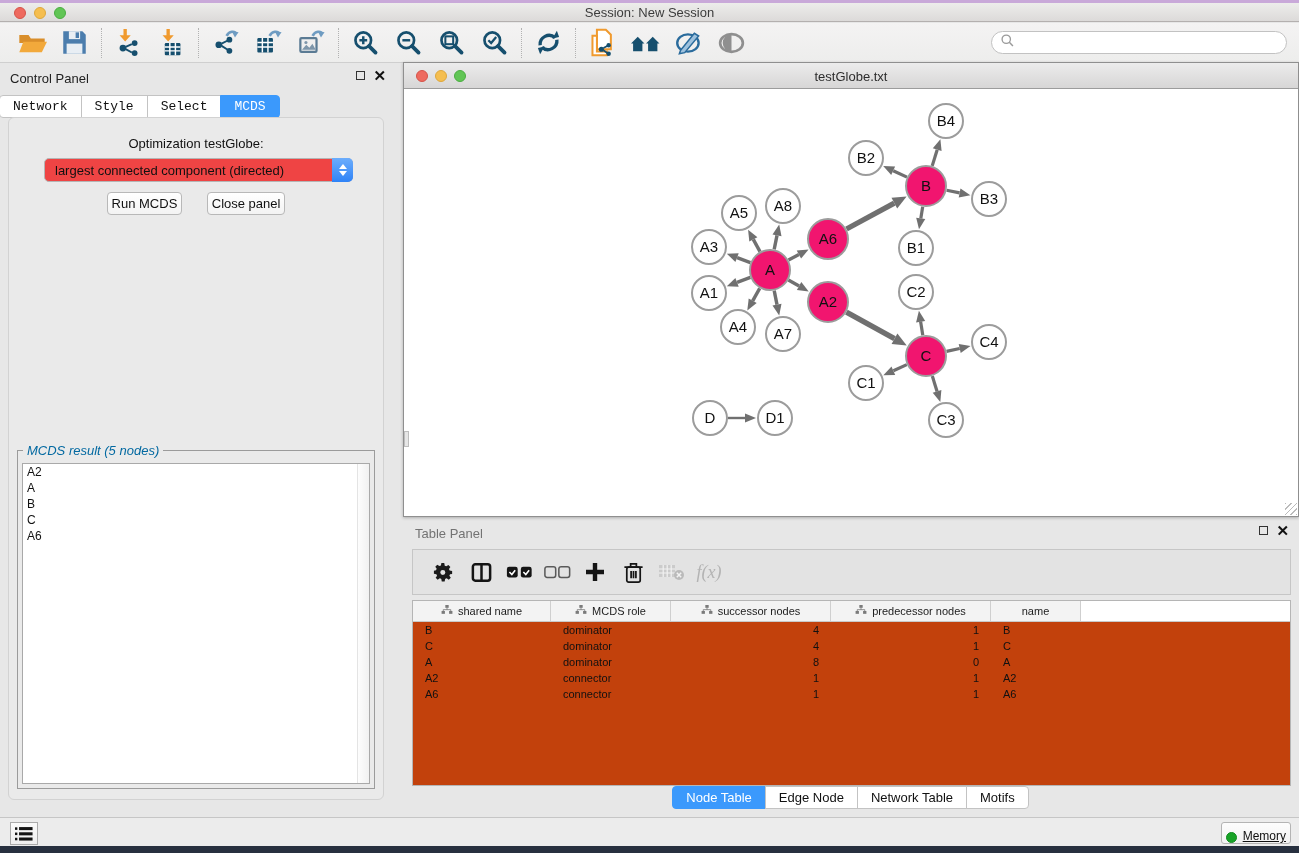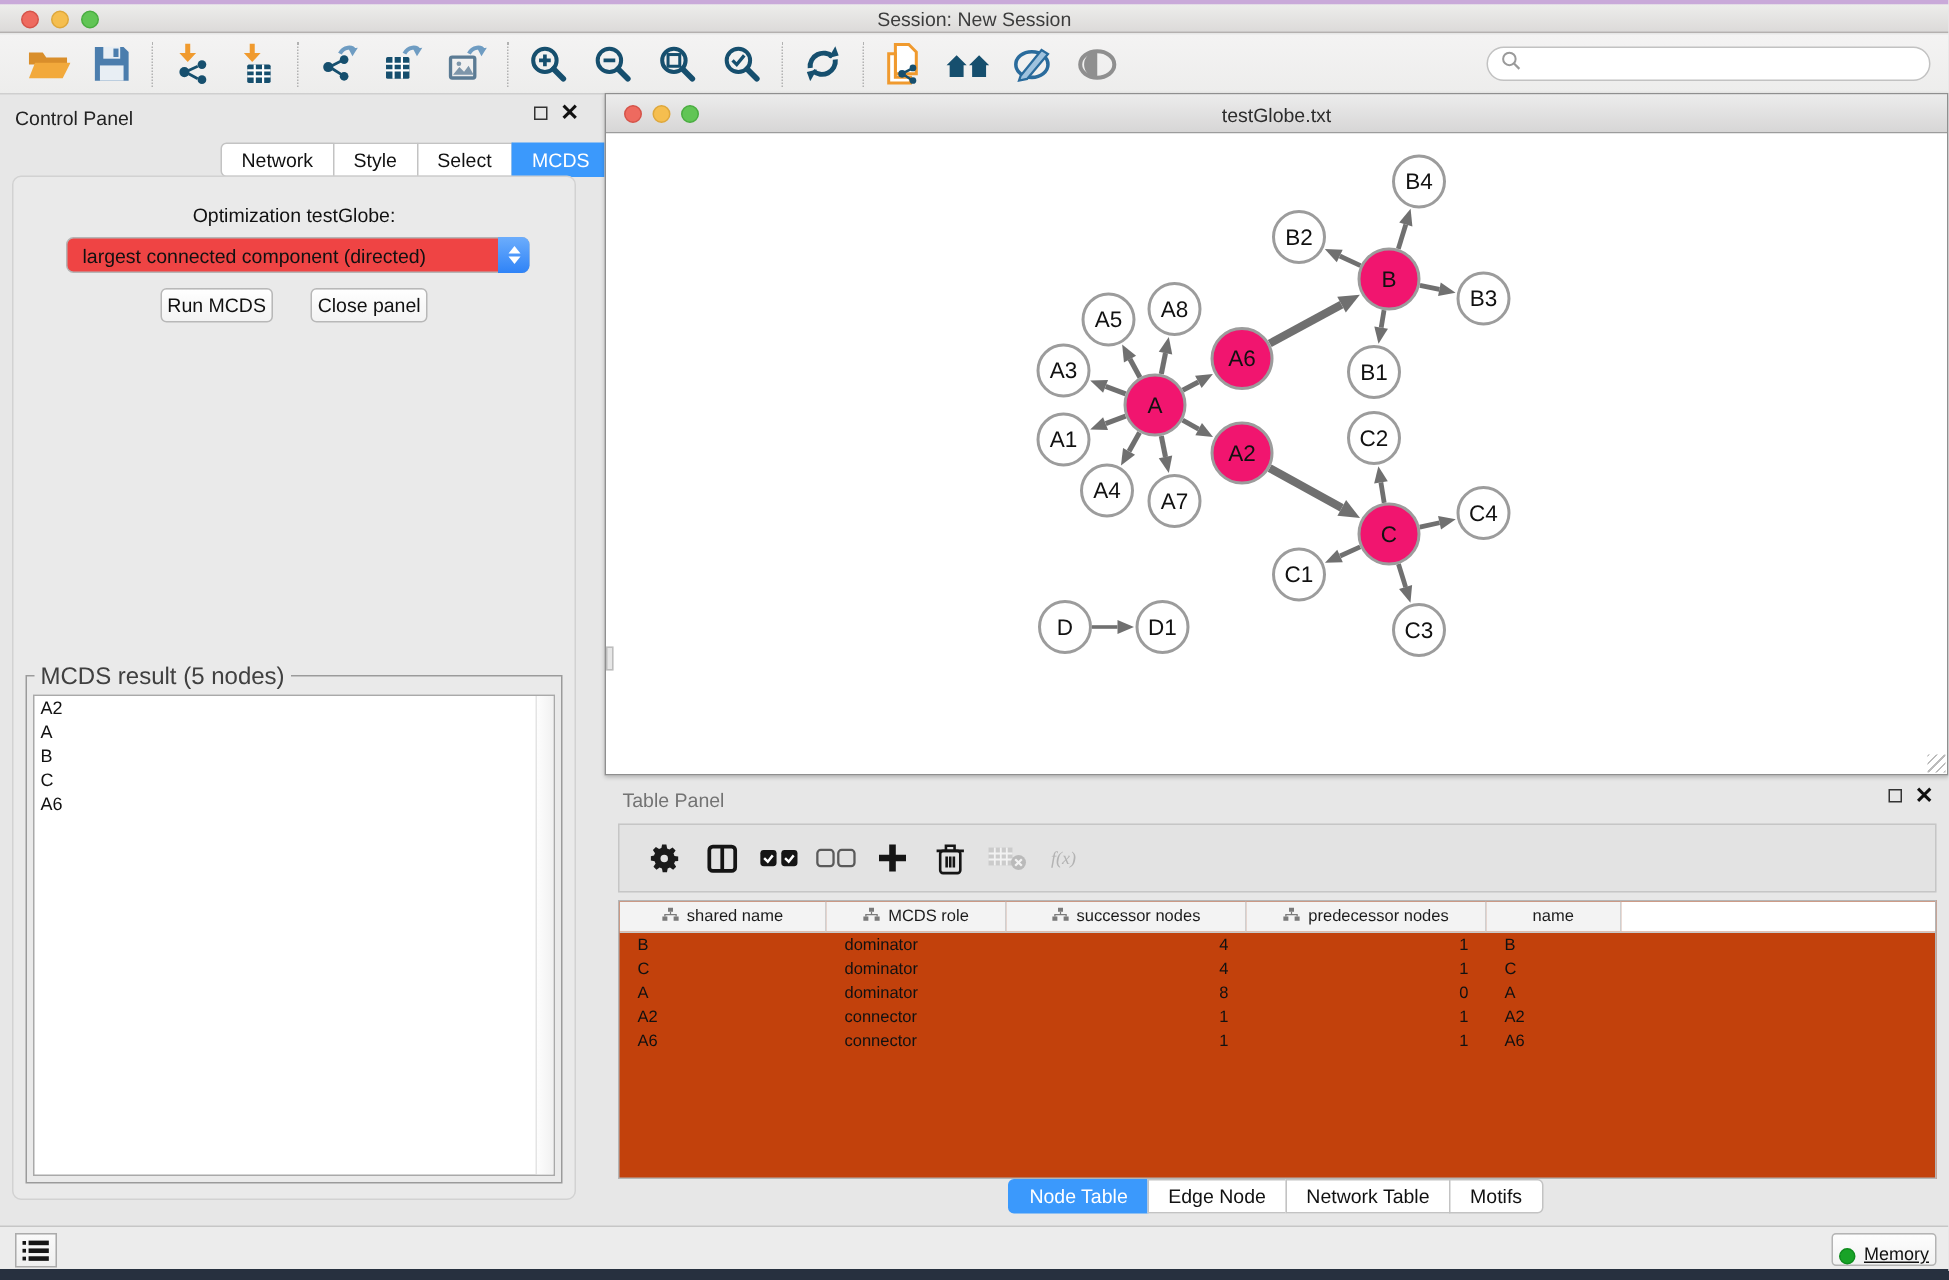--- a/index.html
+++ b/index.html
@@ -31,21 +31,21 @@
   .search-box input { border:none; outline:none; flex:1; font-size:12px; background:transparent; margin-left:5px; }
 
   
   .control-panel { position:absolute; left:0; top:65px; width:396px; height:745px; }
   .cp-header { position:relative; height:26px; }
   .cp-title { position:absolute; left:10px; top:6px; font-size:13px; color:#222; }
   .panel-btns { position:absolute; right:10px; top:6px; display:flex; gap:8px; align-items:center; }
   .float-box { width:9px; height:9px; border:1.5px solid #333; display:inline-block; }
   .close-x { font-size:15px; font-weight:bold; color:#111; line-height:9px; }
 
-  .cp-tabs { position:absolute; left:11px; top:30px; width:100%; text-align:right; }
+  .cp-tabs { position:absolute; left:0; top:30px; width:100%; text-align:left;font-family:Liberation Mono, monospace; }
   .seg { display:inline-flex; }
   .seg-item { padding:3px 13px; font-size:13px; background:#fff; border:1px solid #c3c3c3;
     margin-left:-1px; color:#111; }
   .seg-item:first-child { border-radius:4px 0 0 4px; }
   .seg-item:last-child { border-radius:0 4px 4px 0; }
   .seg-item.active { background:#3b99fc; border-color:#3b99fc; color:#fff; }
 
   .cp-body { position:absolute; left:8px; right:12px; top:52px; bottom:10px;
     background:#eaeaea; border:1px solid #d2d2d2; border-radius:6px; }
   .opt-label { position:absolute; left:0; right:0; top:18px; text-align:center; font-size:13px; color:#111; }
@@ -57,21 +57,21 @@
     align-items:center; justify-content:center; gap:2px; }
   .dd-up { width:0; height:0; border-left:4px solid transparent; border-right:4px solid transparent; border-bottom:5px solid #fff; }
   .dd-down { width:0; height:0; border-left:4px solid transparent; border-right:4px solid transparent; border-top:5px solid #fff; }
   .cp-buttons { position:absolute; left:0; right:0; top:74px; text-align:center; }
   .mac-btn { display:inline-block; padding:3px 4px; font-size:13px; color:#111;
     background:linear-gradient(#ffffff,#f3f3f3); border:1px solid #b8b8b8; border-radius:4px; margin:0 10px; }
 
   .groupbox { position:absolute; left:8px; right:8px; top:332px; bottom:10px;
     border:1px solid #9b9b9b; }
   .groupbox .legend { position:absolute; left:5px; top:-8px; background:#eaeaea; padding:0 4px;
-    font-size:16px; color:#404040; }
+    font-size:13px; color:#0369a1;font-style:italic; }
   .result-list { position:absolute; left:4px; right:4px; top:12px; bottom:4px; background:#fff;
     border:1px solid #a9a9a9; overflow:hidden; }
   .result-scroll { position:absolute; right:0; top:0; bottom:0; width:12px;
     background:linear-gradient(to right,#fdfdfd,#f1f1f1); border-left:1px solid #e4e4e4; }
   .result-item { font-size:12px; line-height:16px; padding-left:4px; color:#111; }
 
   
   .net-window { position:absolute; left:403px; top:62px; width:896px; height:455px;
     border:1px solid #8f8f8f; background:#fff; box-shadow:0 1px 3px rgba(0,0,0,.25); }
   .nw-titlebar { position:absolute; left:0; top:0; right:0; height:26px;
@@ -84,21 +84,21 @@
     background:repeating-linear-gradient(135deg,#bbb 0 1px,transparent 1px 4px); }
   .pane-thumb-left { position:absolute; left:0; top:368px; width:5px; height:16px;
     background:#e6e6e6; border:1px solid #bdbdbd; }
 
   
   .table-panel { position:absolute; left:403px; top:520px; width:896px; height:292px; }
   .tp-title { position:absolute; left:12px; top:6px; font-size:13px; color:#737373; }
   .tp-toolbar { position:absolute; left:9px; right:8px; top:29px; height:46px;
     background:#e3e3e3; border:1px solid #c6c6c6; display:flex; align-items:center; padding-left:12px; gap:2px; }
   .tp-icon { width:36px; height:34px; display:flex; align-items:center; justify-content:center; }
-  .fx-label { font-family:"Liberation Serif", serif; font-style:italic; font-size:12px; color:#b3b3b3; }
+  .fx-label { font-family:"Liberation Serif", serif; font-style:italic; font-size:18px; color:#b3b3b3; }
 
   .tp-table { position:absolute; left:9px; right:8px; top:80px; height:186px; background:#c2410c;
     border:1px solid #b5b5b5; overflow:hidden; }
   .tp-head { display:flex; height:21px; border-bottom:1px solid #c9c9c9; }
   .th-cell { background:#f3f3f3; border-right:1px solid #cfcfcf; display:flex; align-items:center;
     justify-content:center; gap:5px; font-size:11px; color:#1c1c1c; }
   .th-fill { flex:1; background:#fff; }
   .tr-row { display:flex; height:16px; align-items:center; }
   .td-cell { font-size:11px; color:#111; padding:0 12px; white-space:nowrap; }
 

